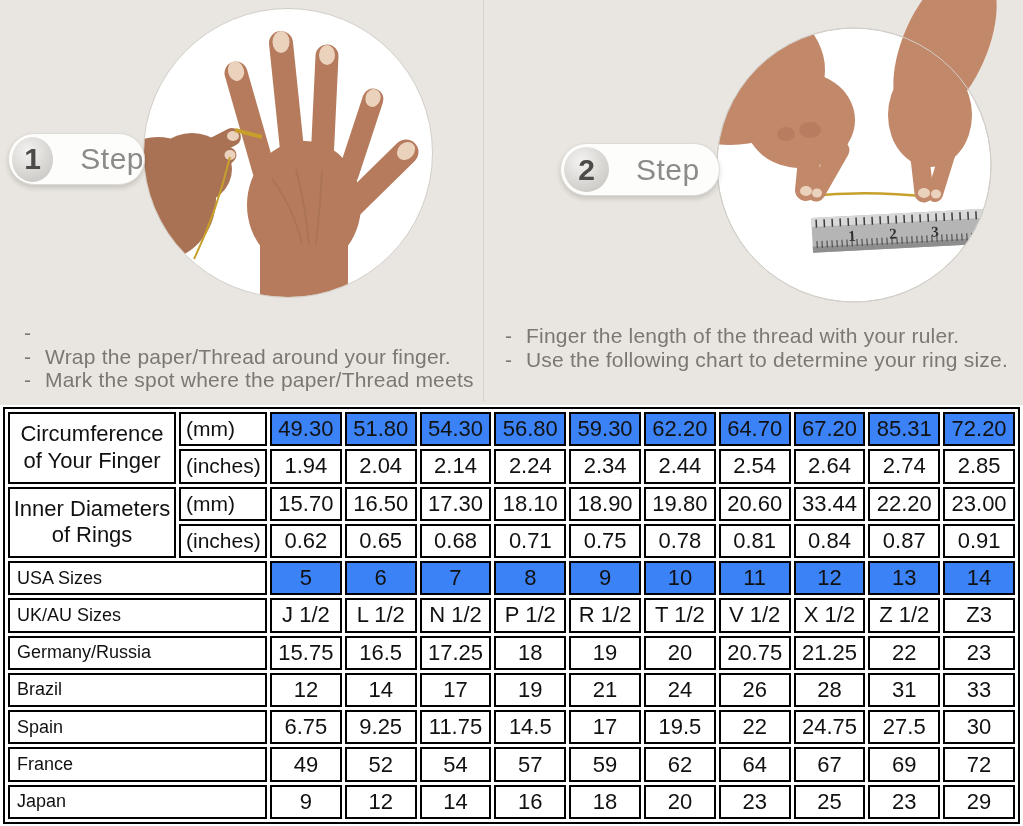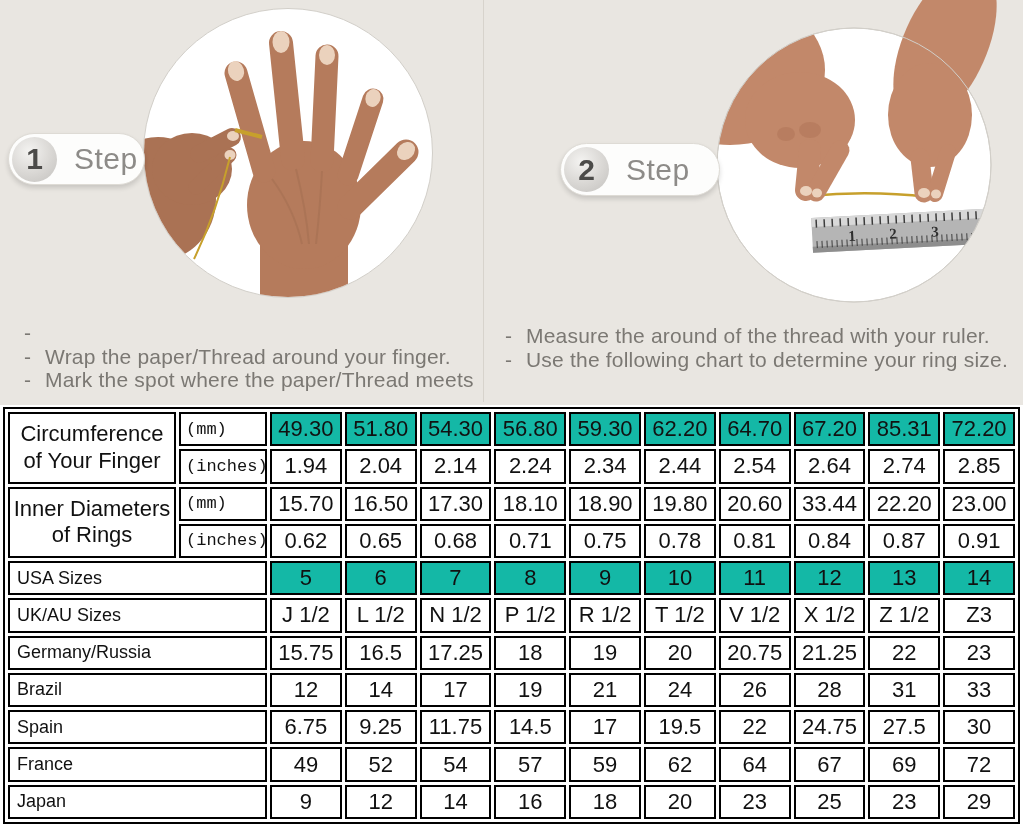--- a/index.html
+++ b/index.html
@@ -15,39 +15,39 @@
   .scene2-svg { position:absolute; left:690px; top:0; width:320px; height:310px; }
 
   .step-badge { position:absolute; display:flex; align-items:center; background:#fdfdfc;
                 border:1px solid #dedbd5; border-radius:30px; box-shadow:0 3px 5px rgba(0,0,0,.14); z-index:5; }
   .b1 { left:8px;   top:133px; width:137px; height:52px; }
   .b2 { left:560px; top:143px; width:160px; height:53px; }
   .step-num { width:45px; height:45px; margin-left:3px; border-radius:50%;
               background:radial-gradient(circle at 38% 32%, #f4f3f1 0%, #dcdad7 48%, #c2c0bd 100%);
               color:#4c4b49; font-size:30px; font-weight:bold;
               display:flex; align-items:center; justify-content:center; }
-  .step-label { margin-left:17px; font-size:30px; color:#8d8b88; letter-spacing:0.5px; }
+  .step-label { margin-left:27px; font-size:30px; color:#8d8b88; letter-spacing:0.5px; }
 
   .bullets { position:absolute; color:#7b7873; font-size:21px; line-height:23.5px; letter-spacing:0.2px; }
   .bullets.left  { left:24px;  top:321px; }
   .bullets.right { left:505px; top:324px; }
   .bullet { display:flex; }
   .bullet .dash { flex:0 0 21px; }
 
   
   .table-wrap { position:absolute; left:0; top:405px; width:1023px; height:421px;
                 background:#fff; padding:2px 3px; }
   table.size { width:100%; height:100%; border-collapse:separate; border-spacing:3px;
                border:2px solid #000; table-layout:fixed; }
   .size td { border:2px solid #000; background:#fff; font-size:22px; color:#111;
              text-align:center; padding:0 2px; overflow:hidden; white-space:nowrap; }
   .size td.lab  { text-align:left; padding-left:7px; font-size:18px; }
   .size td.labc { text-align:center; white-space:normal; line-height:1.2; padding-left:2px; }
-  .size td.unit { text-align:left; padding-left:5px; font-size:17px;font-family:Liberation Mono, monospace; }
-  .size td.shaded { background:#14b8a6; }
+  .size td.unit { text-align:left; padding-left:5px; font-size:21px; }
+  .size td.shaded { background:#3b82f6; }
 </style>
 </head>
 <body>
 
 <div class="page">
 
   <div class="vdivider"></div>
 
   <div class="photo-circle c1">
     <svg width="290" height="290" viewBox="0 0 290 290">
@@ -167,21 +167,21 @@
   </svg>
 
   <div class="step-badge b2">
     <div class="step-num">2</div>
     <div class="step-label">Step</div>
   </div>
 
   <div class="bullets right">
     <div class="bullet">
       <span class="dash">-</span>
-      <span>Measure the around of the thread with your ruler.</span>
+      <span>Finger the length of the thread with your ruler.</span>
     </div>
     <div class="bullet">
       <span class="dash">-</span>
       <span>Use the following chart to determine your ring size.</span>
     </div>
   </div>
 
   <div class="table-wrap">
     <table class="size">
       <colgroup>

